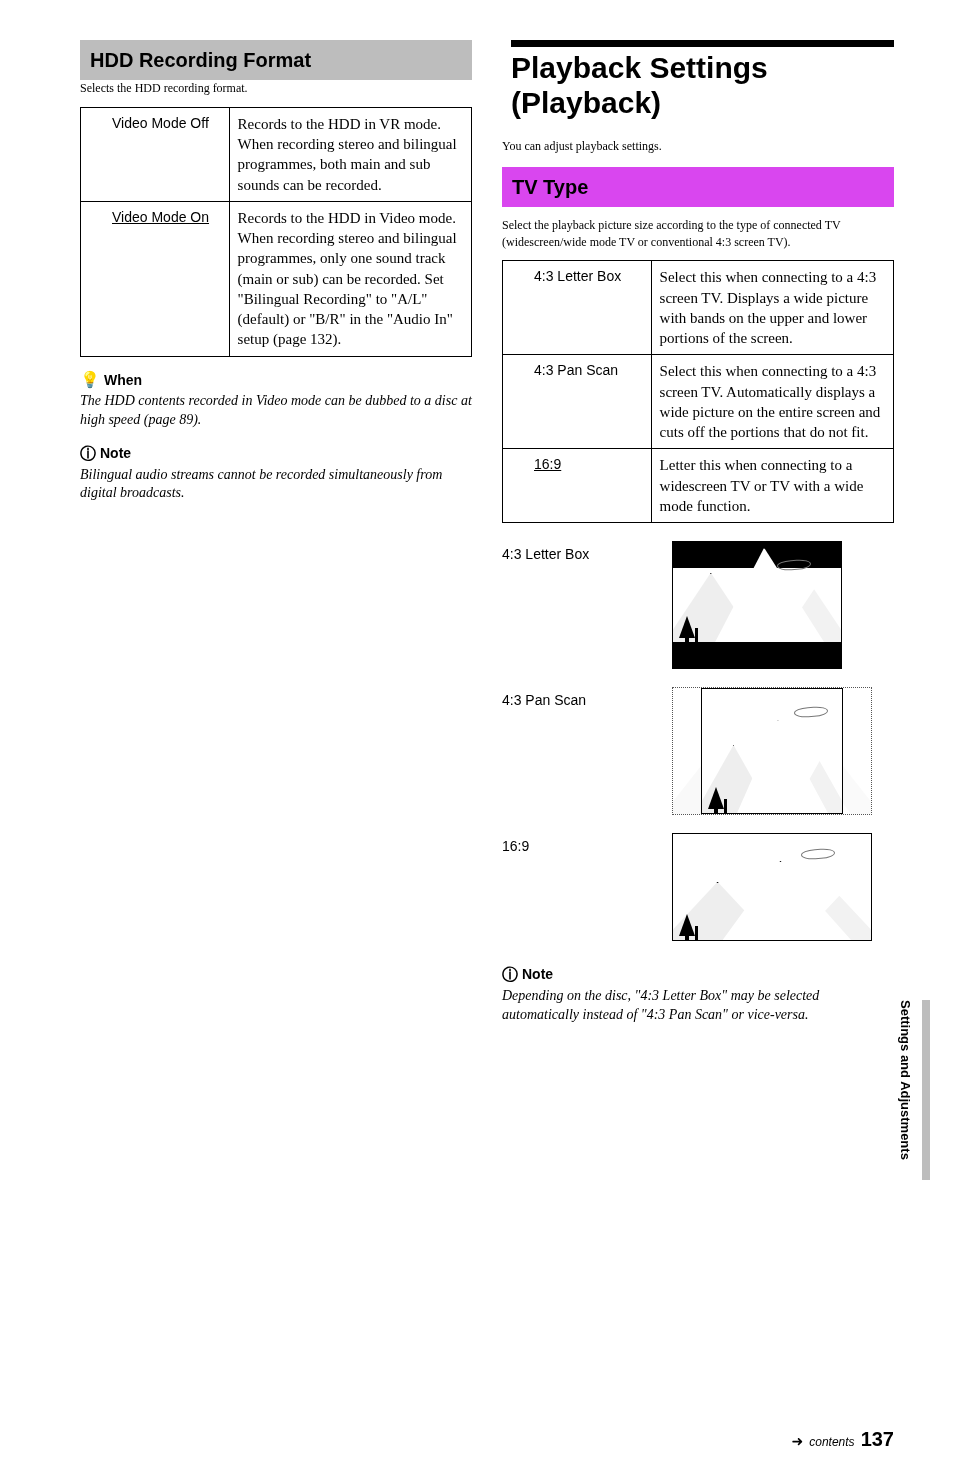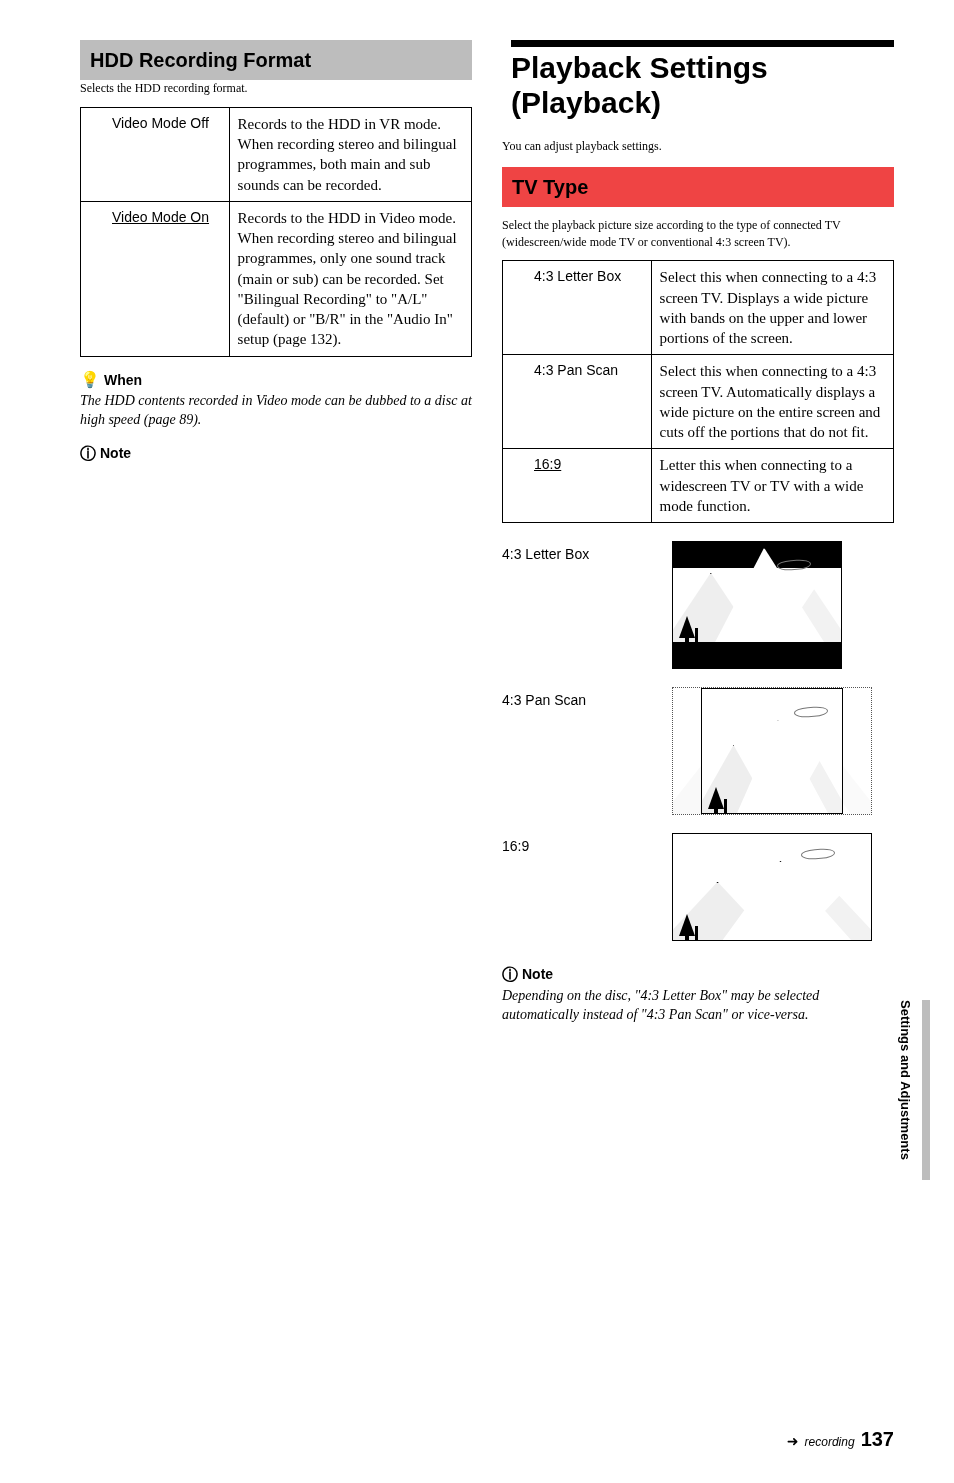--- a/index.html
+++ b/index.html
@@ -27,21 +27,21 @@
     min-width: 0;
   }
   .section-header-dark {
     background: #bdbdbd;
     font-family: Arial, Helvetica, sans-serif;
     font-weight: bold;
     font-size: 20px;
     padding: 6px 10px;
   }
   .section-header-medium {
-    background: #ef4444;
+    background: #d946ef;
     font-family: Arial, Helvetica, sans-serif;
     font-weight: bold;
     font-size: 20px;
     padding: 6px 10px;
     border-top: 7px solid #000;
     margin-bottom: 10px;
   }
   .big-title {
     font-family: Liberation Sans, sans-serif;
     font-weight: bold;
@@ -306,20 +306,21 @@
     <div class="hint-head">
       <span class="hint-icon">💡</span>
       <span>When</span>
     </div>
     <p class="hint-text">The HDD contents recorded in Video mode can be dubbed to a disc at high speed (page 89).</p>
 
     <div class="note-head">
       <span class="hint-icon">ⓘ</span>
       <span>Note</span>
     </div>
+    <p class="note-text">Bilingual audio streams cannot be recorded simultaneously from digital broadcasts.</p>
   </div>
 
   <div class="column">
     <div class="big-title">Playback Settings (Playback)</div>
     <p class="body-text">You can adjust playback settings.</p>
 
     <div class="section-header-medium" style="border-top:none; margin-top:12px;">
       <span>TV Type</span>
     </div>
     <p class="body-text">Select the playback picture size according to the type of connected TV (widescreen/wide mode TV or conventional 4:3 screen TV).</p>
@@ -408,15 +409,15 @@
     </div>
     <p class="note-text">Depending on the disc, "4:3 Letter Box" may be selected automatically instead of "4:3 Pan Scan" or vice-versa.</p>
   </div>
 </div>
 
 <div class="side-bar"></div>
 <div class="side-tab">Settings and Adjustments</div>
 
 <div class="footer">
   <span class="arrow">➜</span>
-  <span class="cont">recording</span>
+  <span class="cont">contents</span>
   <span class="pnum">137</span>
 </div>
 
 </body></html>

